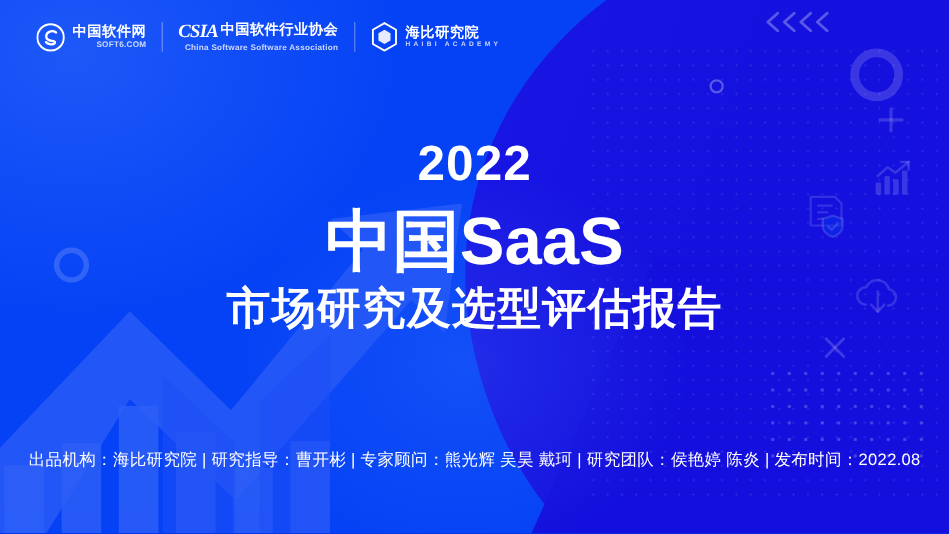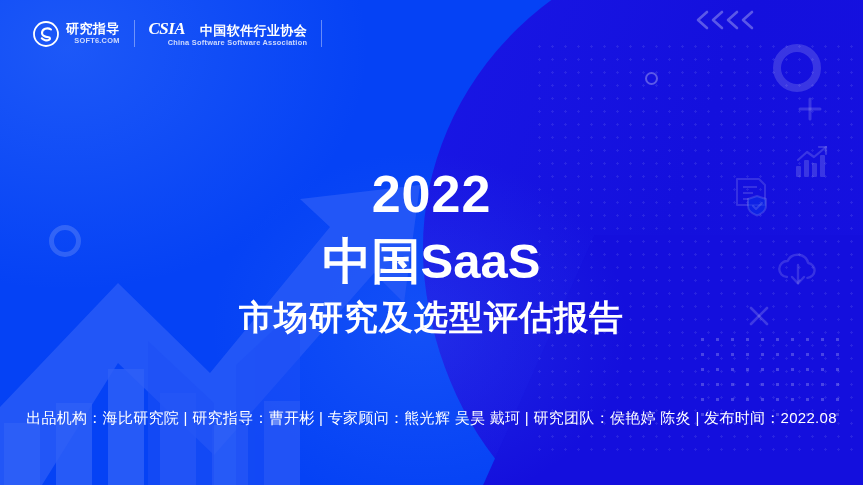--- a/index.html
+++ b/index.html
@@ -169,54 +169,54 @@
   .logo-en.sparse { letter-spacing: 3px; font-size: 6px; }
   .logo-mark { flex: 0 0 auto; }
   .csia-word {
     color: #ffffff;
     font-size: 17px;
     font-weight: bold;
     font-style: italic;
     letter-spacing: -0.6px;
     font-family: "Liberation Serif", serif;
   }
-  .csia-row { display:flex; align-items: flex-end; gap: 15px; }
+  .csia-row { display:flex; align-items: flex-start; gap: 2px; }
 
   
   .titles {
     position: absolute;
     left: 0;
     right: 0;
     top: 126px;
     text-align: center;
     z-index: 6;
   }
   .t-year {
     color: #ffffff;
-    font-size: 52px;
+    font-size: 45px;
     font-weight: bold;
     letter-spacing: 1px;
     line-height: 1;
-    margin-top: 42px;
   }
   .t-main {
     color: #ffffff;
-    font-size: 49px;
+    font-size: 61px;
     font-weight: bold;
     letter-spacing: 0px;
     line-height: 1.12;
     margin-top: 14px;
   }
   .t-sub {
     color: #ffffff;
-    font-size: 34px;
+    font-size: 40px;
     font-weight: bold;
     letter-spacing: 1px;
     line-height: 1.2;
     margin-top: 8px;
+    font-family: Liberation Mono, monospace;
   }
 
   
   .footer {
     position: absolute;
     left: 0;
     right: 0;
     top: 409px;
     text-align: center;
     color: #ffffff;
@@ -318,39 +318,49 @@
   </svg>
 
   <div class="logo-bar">
 
     <div class="logo-unit">
       <svg class="logo-mark" width="26" height="26" viewBox="0 0 26 26">
         <circle cx="13" cy="13" r="12" fill="none" stroke="#ffffff" stroke-width="1.8"></circle>
         <path d="M18 8.5 c-3.5 -2.4 -9 -0.8 -9 3.6 c0 3.4 4.4 4 6.6 4.2 c1.6 0.2 1.9 1.9 0.4 2.6 c-2.2 1 -5.6 0.2 -7.2 -1.6" fill="none" stroke="#ffffff" stroke-width="2.1" stroke-linecap="round"></path>
       </svg>
       <div class="logo-txt">
-        <div class="logo-cn">研究指导</div>
+        <div class="logo-cn">中国软件网</div>
         <div class="logo-en">SOFT6.COM</div>
       </div>
     </div>
 
     <div class="logo-sep"></div>
 
     <div class="logo-unit">
       <div class="logo-txt">
         <div class="csia-row">
           <span class="csia-word">CSIA</span>
           <span class="logo-cn">中国软件行业协会</span>
         </div>
         <div class="logo-en">China Software Software Association</div>
       </div>
     </div>
 
     <div class="logo-sep"></div>
 
+    <div class="logo-unit">
+      <svg class="logo-mark" width="25" height="27" viewBox="0 0 25 27">
+        <path d="M12.5 1 L23 7 V20 L12.5 26 L2 20 V7 Z" fill="none" stroke="#ffffff" stroke-width="1.7"></path>
+        <path d="M12.5 7 L18 10.3 V16.8 L12.5 20 L7 16.8 V10.3 Z" fill="#ffffff" opacity="0.9"></path>
+      </svg>
+      <div class="logo-txt">
+        <div class="logo-cn">海比研究院</div>
+        <div class="logo-en sparse">HAIBI ACADEMY</div>
+      </div>
+    </div>
 
   </div>
 
   <div class="titles">
     <div class="t-year">2022</div>
     <div class="t-main">中国SaaS</div>
     <div class="t-sub">市场研究及选型评估报告</div>
   </div>
 
   <div class="footer">出品机构：海比研究院  |  研究指导：曹开彬  |  专家顾问：熊光辉 吴昊 戴珂  |  研究团队：侯艳婷 陈炎  |  发布时间：2022.08</div>

